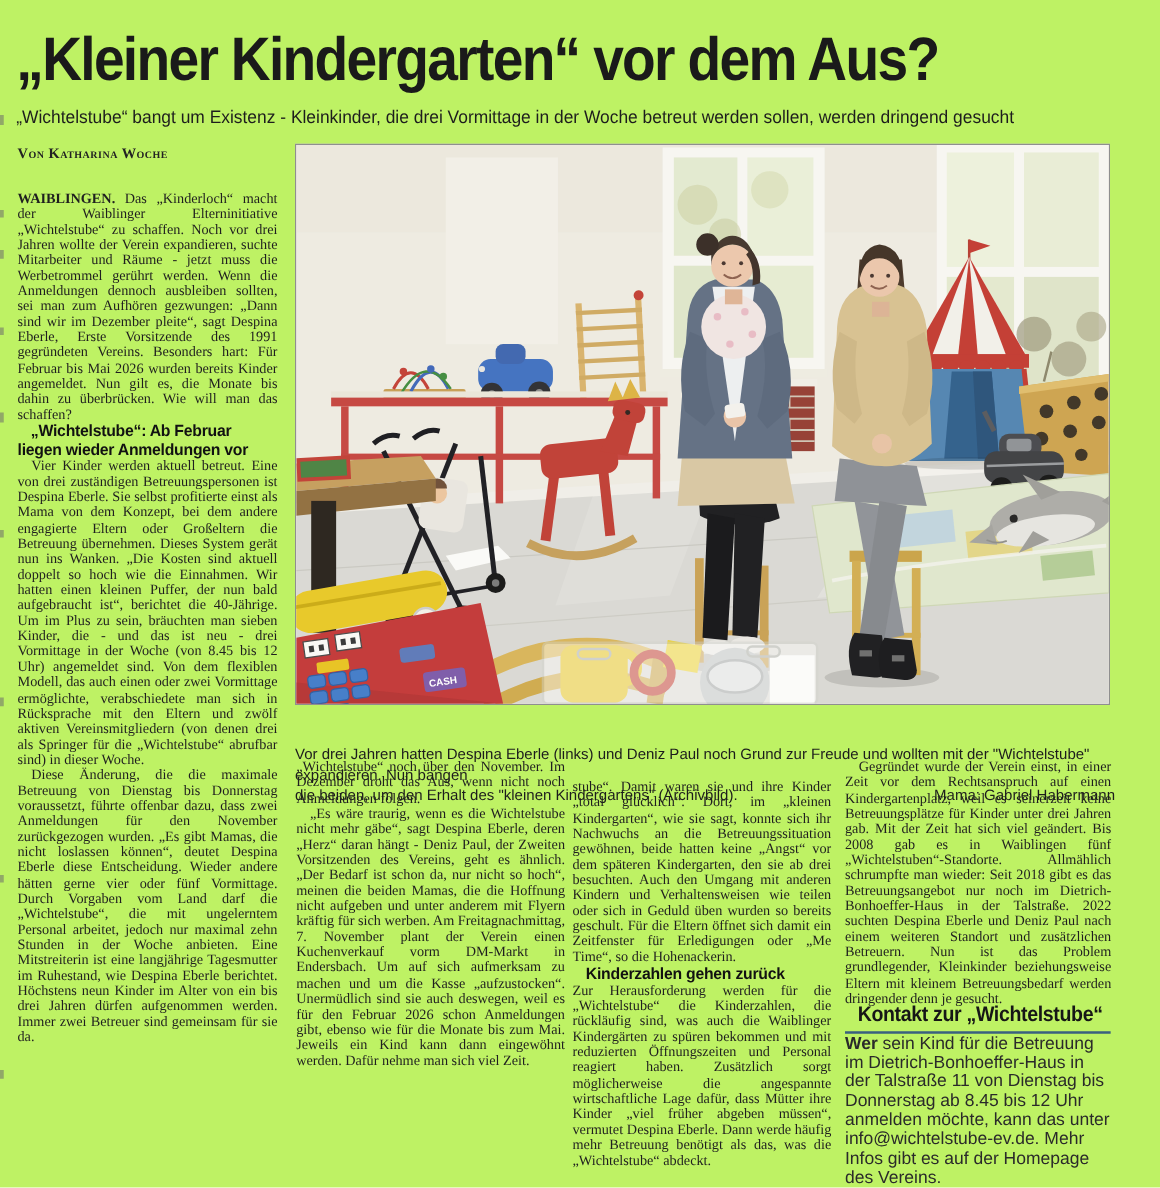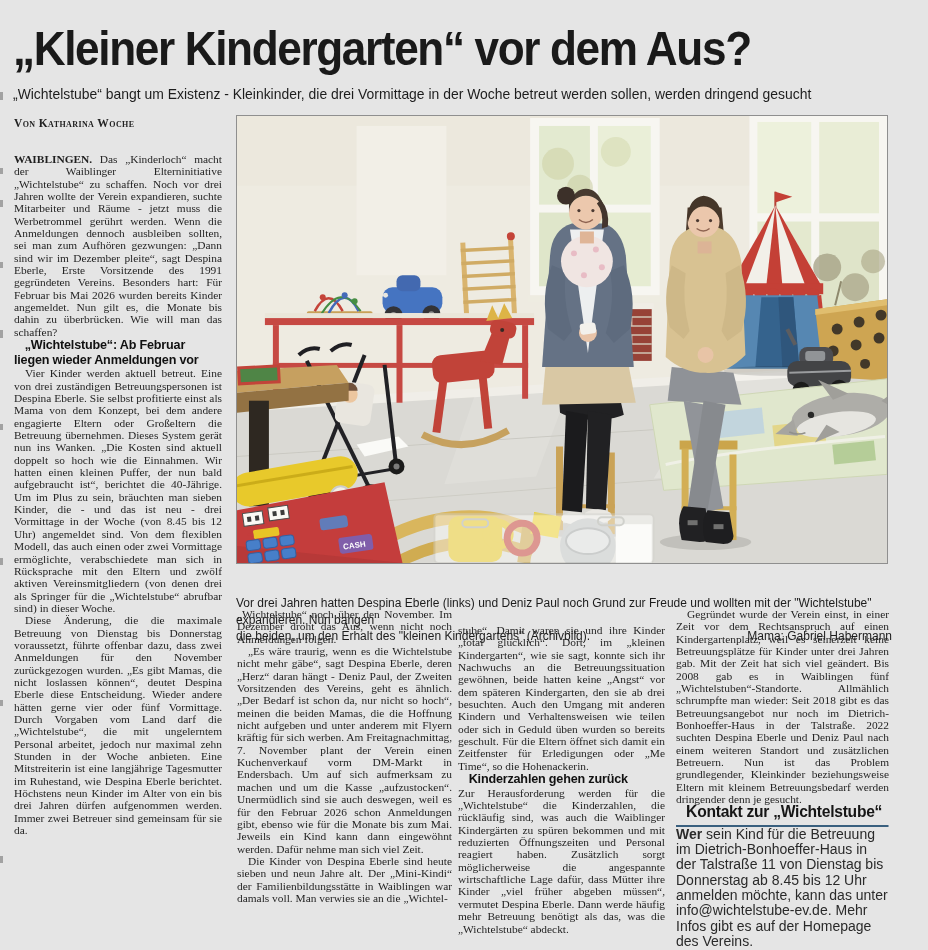--- a/index.html
+++ b/index.html
@@ -1,16 +1,16 @@
 <!DOCTYPE html>
 <html lang="de"><head>
 <meta charset="utf-8">
 <style>
   html,body{margin:0;padding:0;background:#ffffff;}
-  .page{position:relative;width:928px;height:950px;background:#e5e5e5;overflow:hidden;
+  .page{position:relative;width:928px;height:950px;background:#bef264;overflow:hidden;
         font-family:"Liberation Serif",serif;color:#1f1f1f;text-decoration:underline;}
 
   
   .headline{position:absolute;left:13px;top:20px;font-family:"Liberation Sans",sans-serif;
             font-weight:700;font-size:49px;letter-spacing:-1.5px;color:#1a1a1a;
             transform:scaleX(.9);transform-origin:left top;white-space:nowrap;}
   .subheadline{position:absolute;left:13px;top:86px;font-family:"Liberation Sans",sans-serif;
             font-size:14.5px;color:#1d1d1d;transform:scaleX(.96);transform-origin:left top;white-space:nowrap;}
   .byline{position:absolute;left:14px;top:117px;font-variant:small-caps;font-weight:700;
             font-size:11.5px;letter-spacing:.4px;color:#222;}
@@ -394,21 +394,20 @@
     <div>Vor drei Jahren hatten Despina Eberle (links) und Deniz Paul noch Grund zur Freude und wollten mit der "Wichtelstube" expandieren. Nun bangen</div>
     <div class="caption-line2">
       <span>die beiden, um den Erhalt des "kleinen Kindergartens" (Archivbild).</span>
       <span>Mama: Gabriel Habermann</span>
     </div>
   </div>
 
   <div class="col col2">
     <p class="noindent">„Wichtelstube“ noch über den November. Im Dezember droht das Aus, wenn nicht noch Anmeldungen folgen.</p>
     <p>„Es wäre traurig, wenn es die Wichtelstube nicht mehr gäbe“, sagt Despina Eberle, deren „Herz“ daran hängt - Deniz Paul, der Zweiten Vorsitzenden des Vereins, geht es ähnlich. „Der Bedarf ist schon da, nur nicht so hoch“, meinen die beiden Mamas, die die Hoffnung nicht aufgeben und unter anderem mit Flyern kräftig für sich werben. Am Freitagnachmittag, 7. November plant der Verein einen Kuchenverkauf vorm DM-Markt in Endersbach. Um auf sich aufmerksam zu machen und um die Kasse „aufzustocken“. Unermüdlich sind sie auch deswegen, weil es für den Februar 2026 schon Anmeldungen gibt, ebenso wie für die Monate bis zum Mai. Jeweils ein Kind kann dann eingewöhnt werden. Dafür nehme man sich viel Zeit.</p>
-    <p>Die Kinder von Despina Eberle sind heute sieben und neun Jahre alt. Der „Mini-Kindi“ der Familienbildungsstätte in Waiblingen war damals voll. Man verwies sie an die „Wichtel-</p>
   </div>
 
   <div class="col col3">
     <p class="noindent">stube“. Damit waren sie und ihre Kinder „total glücklich“. Dort, im „kleinen Kindergarten“, wie sie sagt, konnte sich ihr Nachwuchs an die Betreuungssituation gewöhnen, beide hatten keine „Angst“ vor dem späteren Kindergarten, den sie ab drei besuchten. Auch den Umgang mit anderen Kindern und Verhaltensweisen wie teilen oder sich in Geduld üben wurden so bereits geschult. Für die Eltern öffnet sich damit ein Zeitfenster für Erledigungen oder „Me Time“, so die Hohenackerin.</p>
     <p class="colsubhead">Kinderzahlen gehen zurück</p>
     <p class="noindent">Zur Herausforderung werden für die „Wichtelstube“ die Kinderzahlen, die rückläufig sind, was auch die Waiblinger Kindergärten zu spüren bekommen und mit reduzierten Öffnungszeiten und Personal reagiert haben. Zusätzlich sorgt möglicherweise die angespannte wirtschaftliche Lage dafür, dass Mütter ihre Kinder „viel früher abgeben müssen“, vermutet Despina Eberle. Dann werde häufig mehr Betreuung benötigt als das, was die „Wichtelstube“ abdeckt.</p>
   </div>
 
   <div class="col col4">
     <p>Gegründet wurde der Verein einst, in einer Zeit vor dem Rechtsanspruch auf einen Kindergartenplatz, weil es seinerzeit keine Betreuungsplätze für Kinder unter drei Jahren gab. Mit der Zeit hat sich viel geändert. Bis 2008 gab es in Waiblingen fünf „Wichtelstuben“-Standorte. Allmählich schrumpfte man wieder: Seit 2018 gibt es das Betreuungsangebot nur noch im Dietrich-Bonhoeffer-Haus in der Talstraße. 2022 suchten Despina Eberle und Deniz Paul nach einem weiteren Standort und zusätzlichen Betreuern. Nun ist das Problem grundlegender, Kleinkinder beziehungsweise Eltern mit kleinem Betreuungsbedarf werden dringender denn je gesucht.</p>

